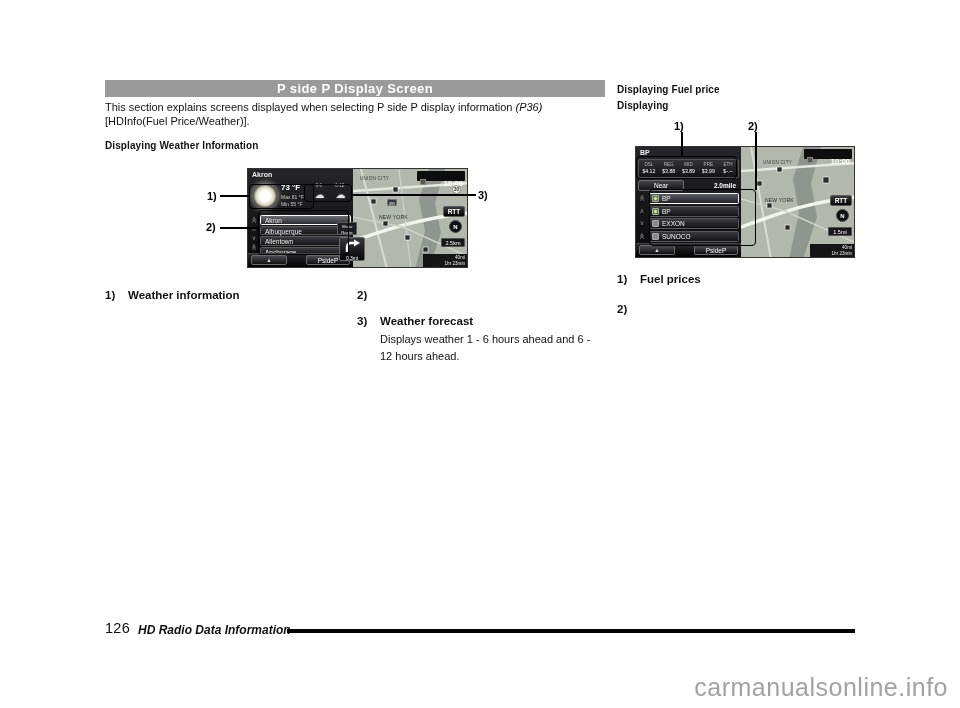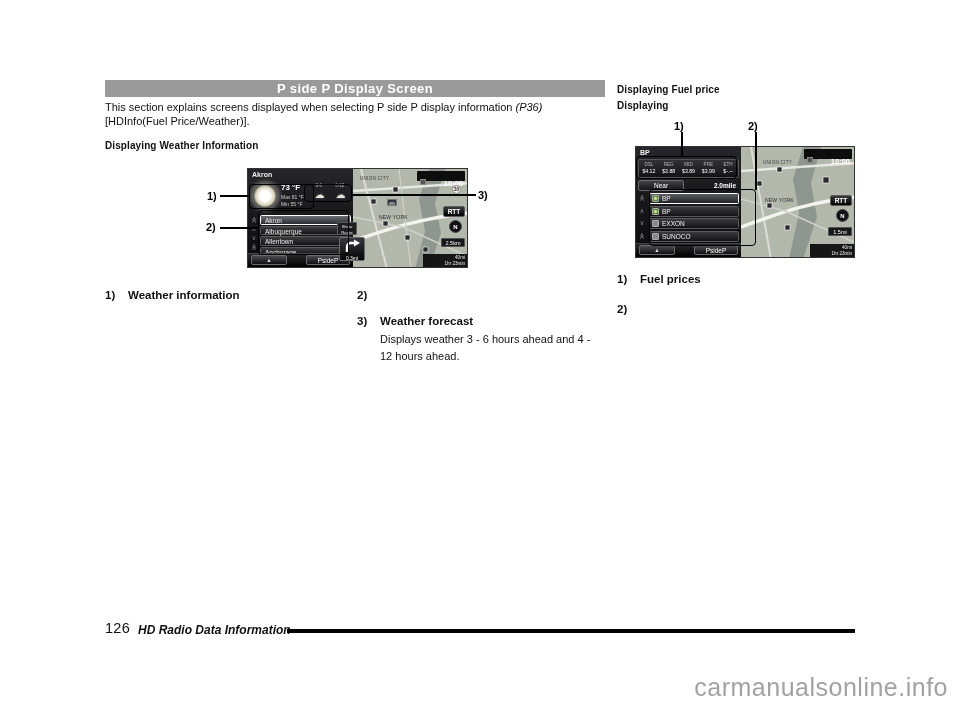--- a/index.html
+++ b/index.html
@@ -235,21 +235,21 @@
   </div>
 </div>
 <div class="abs items col-mid">
   <div class="item">
     <div class="inum">2)</div>
   </div>
   <div class="item">
     <div class="inum">3)</div>
     <div class="ibody">
       <div class="ititle">Weather forecast</div>
-      <div class="itext">Displays weather 3 - 6 hours ahead and 4 - 12 hours ahead.</div>
+      <div class="itext">Displays weather 1 - 6 hours ahead and 6 - 12 hours ahead.</div>
     </div>
   </div>
 </div>
 
 <h2 class="abs h-sec h-fuel"><span>Displaying Fuel price</span><br><span>Displaying</span></h2>
 
 <div class="abs co-label" style="left:674px;top:120px;">1)</div>
 <div class="abs co-vline" style="left:681px;top:132px;height:25px;"></div>
 <div class="abs co-label" style="left:748px;top:120px;">2)</div>
 <div class="abs co-vline" style="left:755px;top:132px;height:58px;"></div>

